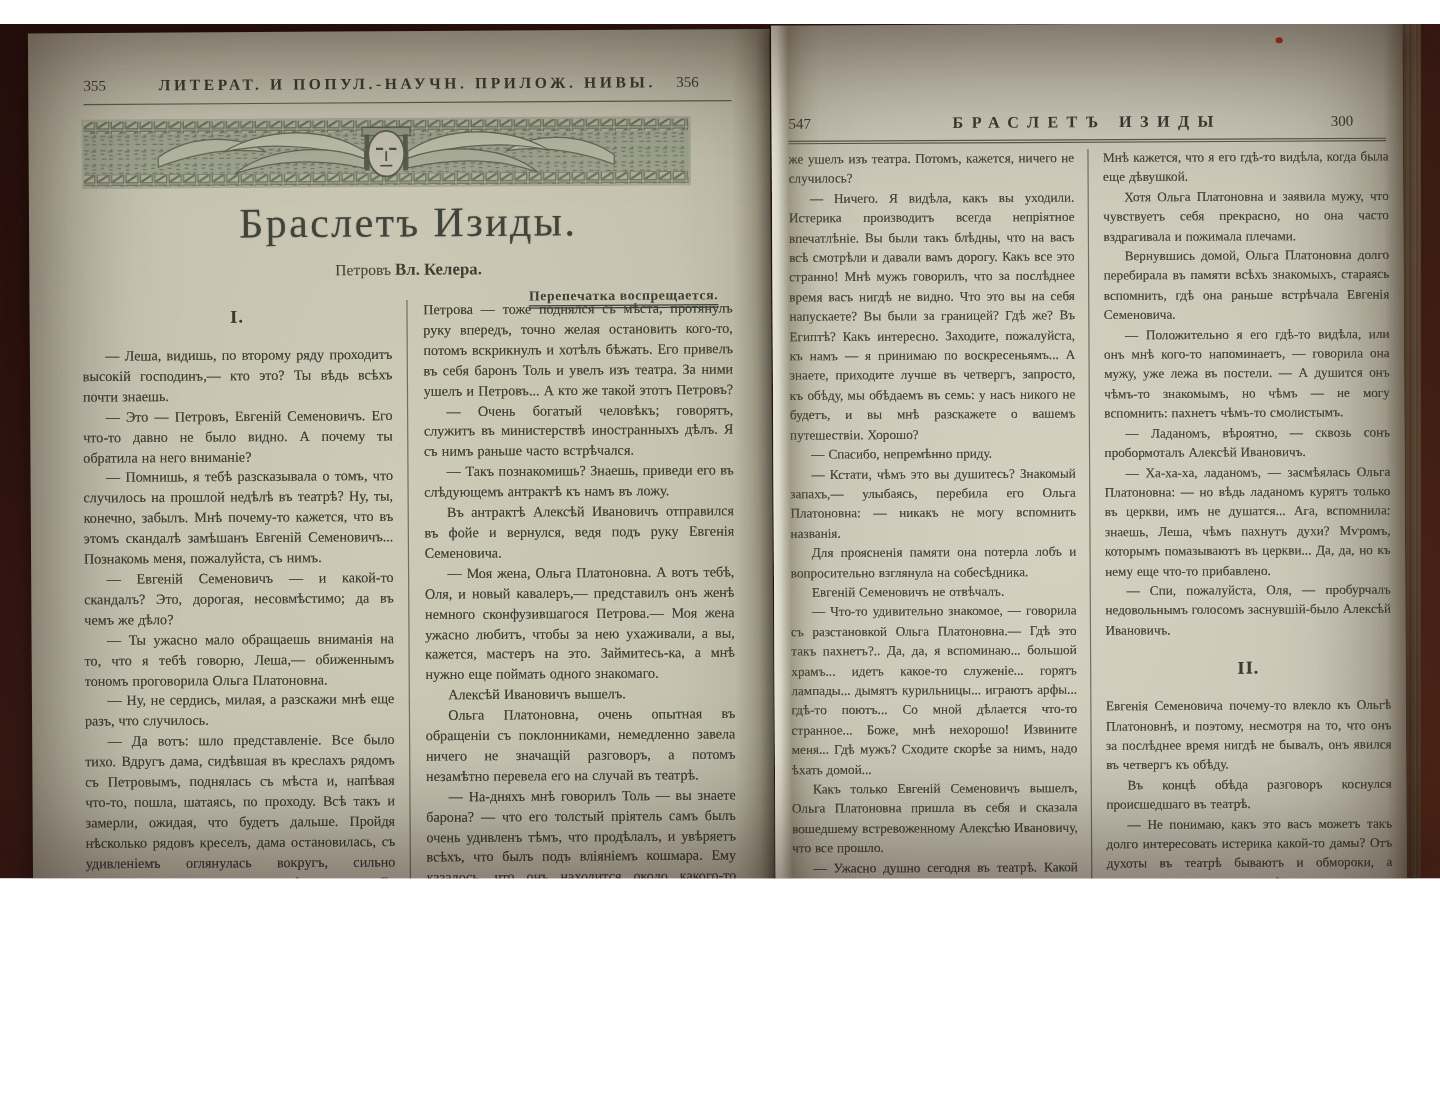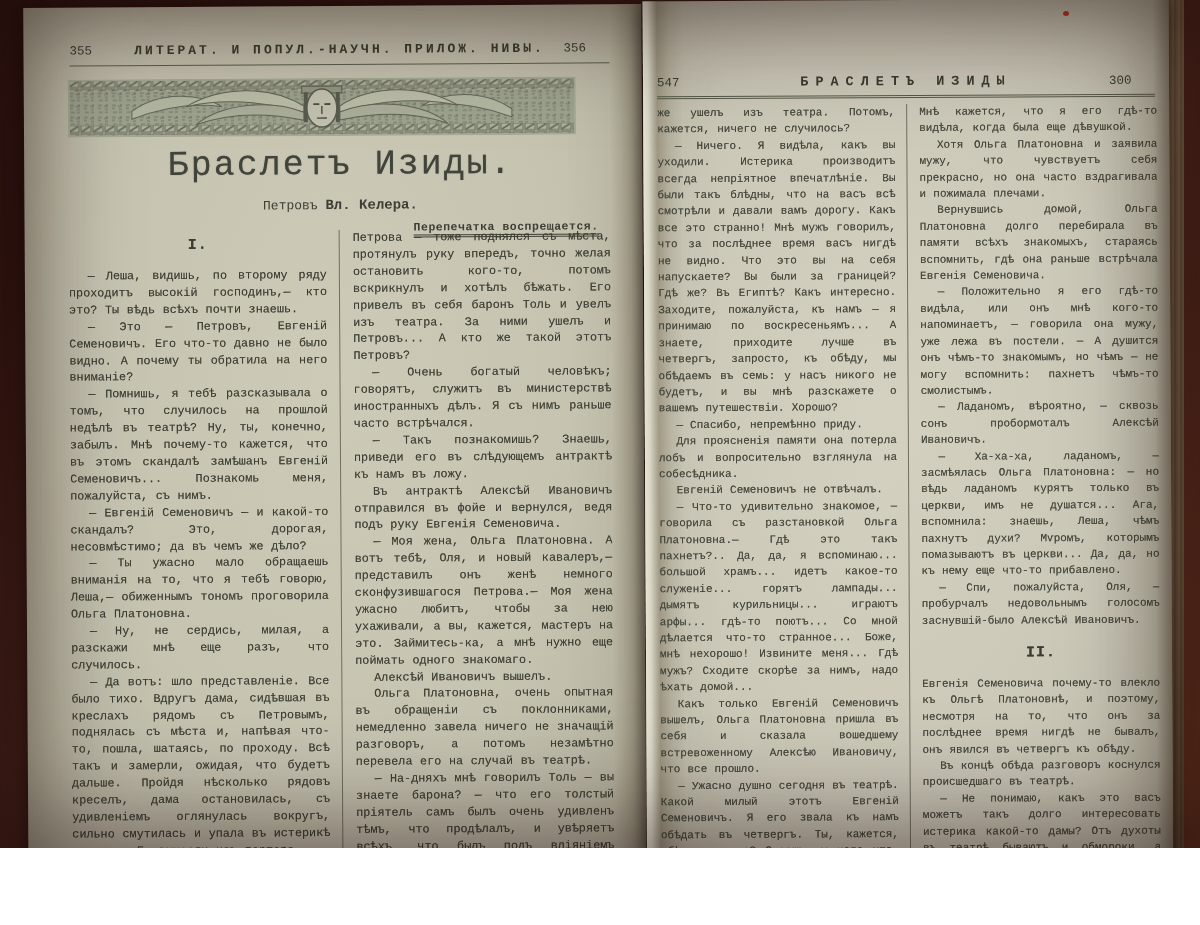--- a/index.html
+++ b/index.html
@@ -1,22 +1,23 @@
 <!DOCTYPE html>
 <html><head>
 <meta charset="utf-8">
 <style>
   html,body{margin:0;padding:0;}
   .photo{
-    position:relative;width:1200px;height:848px;overflow:hidden;
+    position:relative;width:1200px;height:712px;overflow:hidden;
     background:
       radial-gradient(ellipse at 15% 10%, #2c1210 0%, rgba(0,0,0,0) 45%),
       radial-gradient(ellipse at 95% 90%, #61301f 0%, rgba(0,0,0,0) 50%),
       linear-gradient(135deg,#331613 0%, #44201a 40%, #552a1e 100%);
-    font-family:Liberation Mono, monospace;
+    font-family:Liberation Serif, serif;
+    margin-top:20px;
   }
   .photo::after{ 
     content:'';position:absolute;inset:0;pointer-events:none;z-index:9;
     box-shadow:inset 0 0 110px 18px rgba(26,9,5,.55);
   }
   .red-speck{position:absolute;left:1063px;top:11px;width:6px;height:5px;border-radius:50%;
     background:#b03326;z-index:3;}
   
   .fore-edge{position:absolute;right:16px;top:0;width:30px;height:100%;z-index:1;
     background:repeating-linear-gradient(to right,#c3ae85 0 2px,#9d845f 2px 4px,#b29a70 4px 6px);
@@ -190,20 +191,21 @@
       <span class="rh-title">БРАСЛЕТЪ ИЗИДЫ</span>
       <span class="rh-num">300</span>
     </div>
 
     <div class="cols rp-cols">
       <div class="col cont">
         <div>
             <p>же ушелъ изъ театра. Потомъ, кажется, ничего не случилось?</p>
             <p>— Ничего. Я видѣла, какъ вы уходили. Истерика производитъ всегда непріятное впечатлѣніе. Вы были такъ блѣдны, что на васъ всѣ смотрѣли и давали вамъ дорогу. Какъ все это странно! Мнѣ мужъ говорилъ, что за послѣднее время васъ нигдѣ не видно. Что это вы на себя напускаете? Вы были за границей? Гдѣ же? Въ Египтѣ? Какъ интересно. Заходите, пожалуйста, къ намъ — я принимаю по воскресеньямъ... А знаете, приходите лучше въ четвергъ, запросто, къ обѣду, мы обѣдаемъ въ семь: у насъ никого не будетъ, и вы мнѣ разскажете о вашемъ путешествіи. Хорошо?</p>
             <p>— Спасибо, непремѣнно приду.</p>
+            <p>— Кстати, чѣмъ это вы душитесь? Знакомый запахъ,— улыбаясь, перебила его Ольга Платоновна: — никакъ не могу вспомнить названія.</p>
             <p>Для проясненія памяти она потерла лобъ и вопросительно взглянула на собесѣдника.</p>
             <p>Евгеній Семеновичъ не отвѣчалъ.</p>
             <p>— Что-то удивительно знакомое, — говорила съ разстановкой Ольга Платоновна.— Гдѣ это такъ пахнетъ?.. Да, да, я вспоминаю... большой храмъ... идетъ какое-то служеніе... горятъ лампады... дымятъ курильницы... играютъ арфы... гдѣ-то поютъ... Со мной дѣлается что-то странное... Боже, мнѣ нехорошо! Извините меня... Гдѣ мужъ? Сходите скорѣе за нимъ, надо ѣхать домой...</p>
             <p>Какъ только Евгеній Семеновичъ вышелъ, Ольга Платоновна пришла въ себя и сказала вошедшему встревоженному Алексѣю Ивановичу, что все прошло.</p>
             <p>— Ужасно душно сегодня въ театрѣ. Какой милый этотъ Евгеній Семеновичъ. Я его звала къ намъ обѣдать въ четвергъ. Ты, кажется, обѣдаешь дома? Знаешь, у него что-то странное въ глазахъ. Сколько ему можетъ быть лѣтъ?</p>
           </div>
       </div>
       <div class="col cont">
         <div class="cont">
             <p>Мнѣ кажется, что я его гдѣ-то видѣла, когда была еще дѣвушкой.</p>

